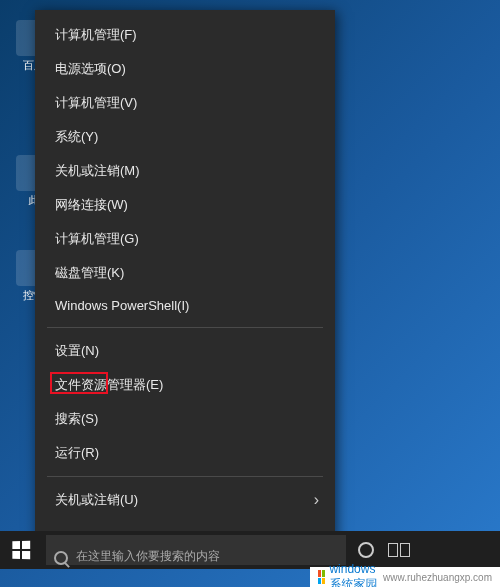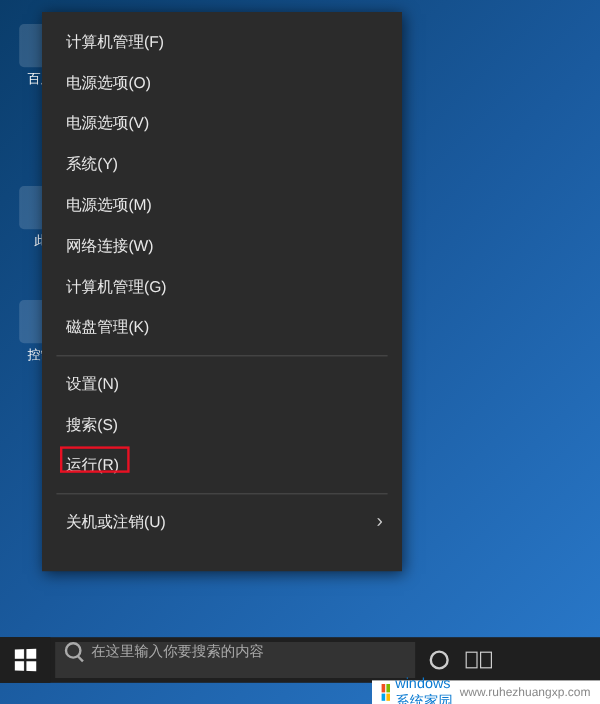--- a/index.html
+++ b/index.html
@@ -105,21 +105,21 @@
       transform: perspective(40px) rotateY(-8deg);
     }
     .win-logo span { background: #ffffff; }
     .search-box {
       flex: 0 0 auto;
       width: 300px;
       height: 30px;
       background: #333;
       margin-left: 4px;
       display: flex;
-      align-items: flex-start;
+      align-items: flex-end;
       padding: 0 8px;
       color: #aaa;
       font-size: 12px;
       gap: 8px;
     }
     .search-icon {
       width: 14px;
       height: 14px;
       border: 2px solid #aaa;
       border-radius: 50%;
@@ -218,30 +218,32 @@
     <div>此</div>
   </div>
   <div class="desktop-icon di3">
     <div class="ico"></div>
     <div>控制</div>
   </div>
 
   <div class="context-menu">
     <div class="menu-item"><span>计算机管理(F)</span></div>
     <div class="menu-item"><span>电源选项(O)</span></div>
-    <div class="menu-item"><span>电源选项(V)</span></div>
+    <div class="menu-item"><span>计算机管理(V)</span></div>
     <div class="menu-item"><span>系统(Y)</span></div>
-    <div class="menu-item"><span>电源选项(M)</span></div>
+    <div class="menu-item"><span>关机或注销(M)</span></div>
     <div class="menu-item"><span>网络连接(W)</span></div>
     <div class="menu-item"><span>计算机管理(G)</span></div>
     <div class="menu-item"><span>磁盘管理(K)</span></div>
+    <div class="menu-item"><span>Windows PowerShell(I)</span></div>
 
     <div class="menu-sep"></div>
 
     <div class="menu-item"><span>设置(N)</span></div>
+    <div class="menu-item"><span>文件资源管理器(E)</span></div>
     <div class="menu-item"><span>搜索(S)</span></div>
     <div class="menu-item"><span>运行(R)</span></div>
 
     <div class="menu-sep"></div>
 
     <div class="menu-item has-arrow"><span>关机或注销(U)</span></div>
     <div class="menu-item"></div>
   </div>
 
   <div class="highlight-box hb-settings"></div>

